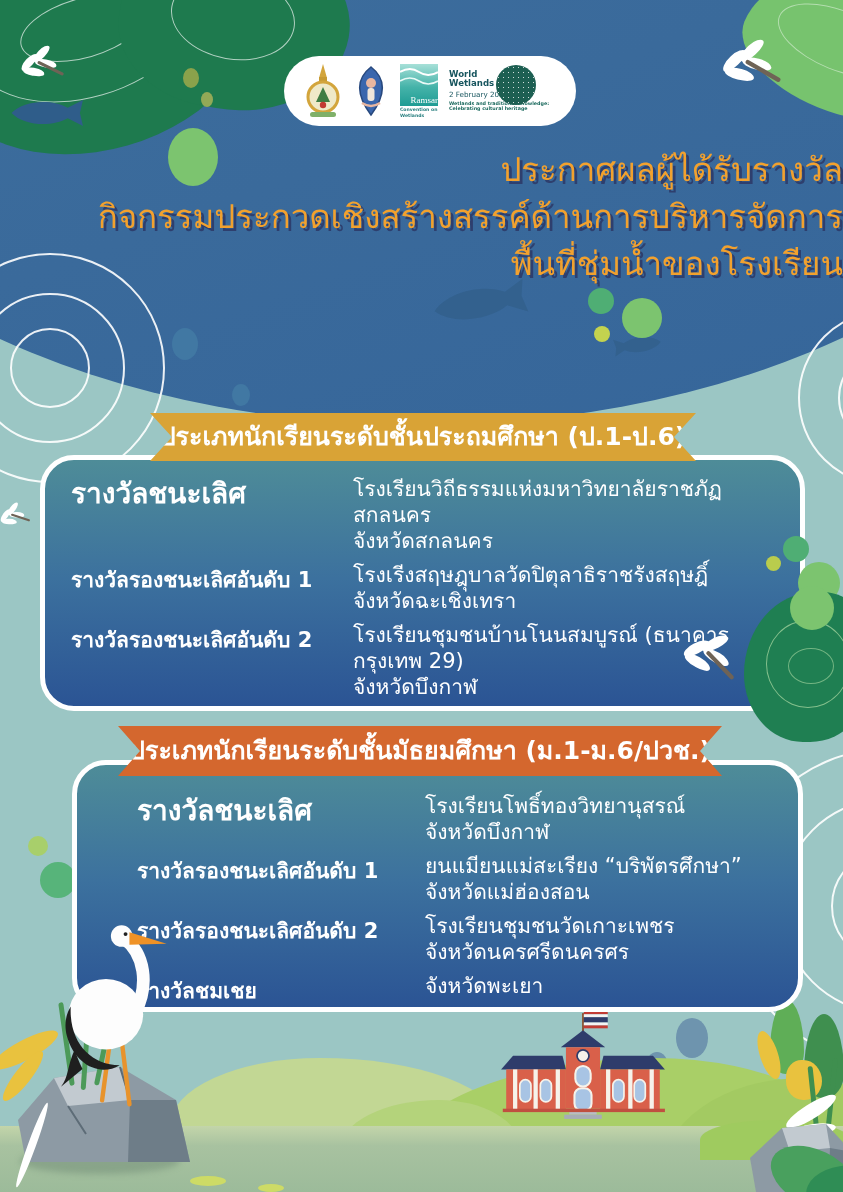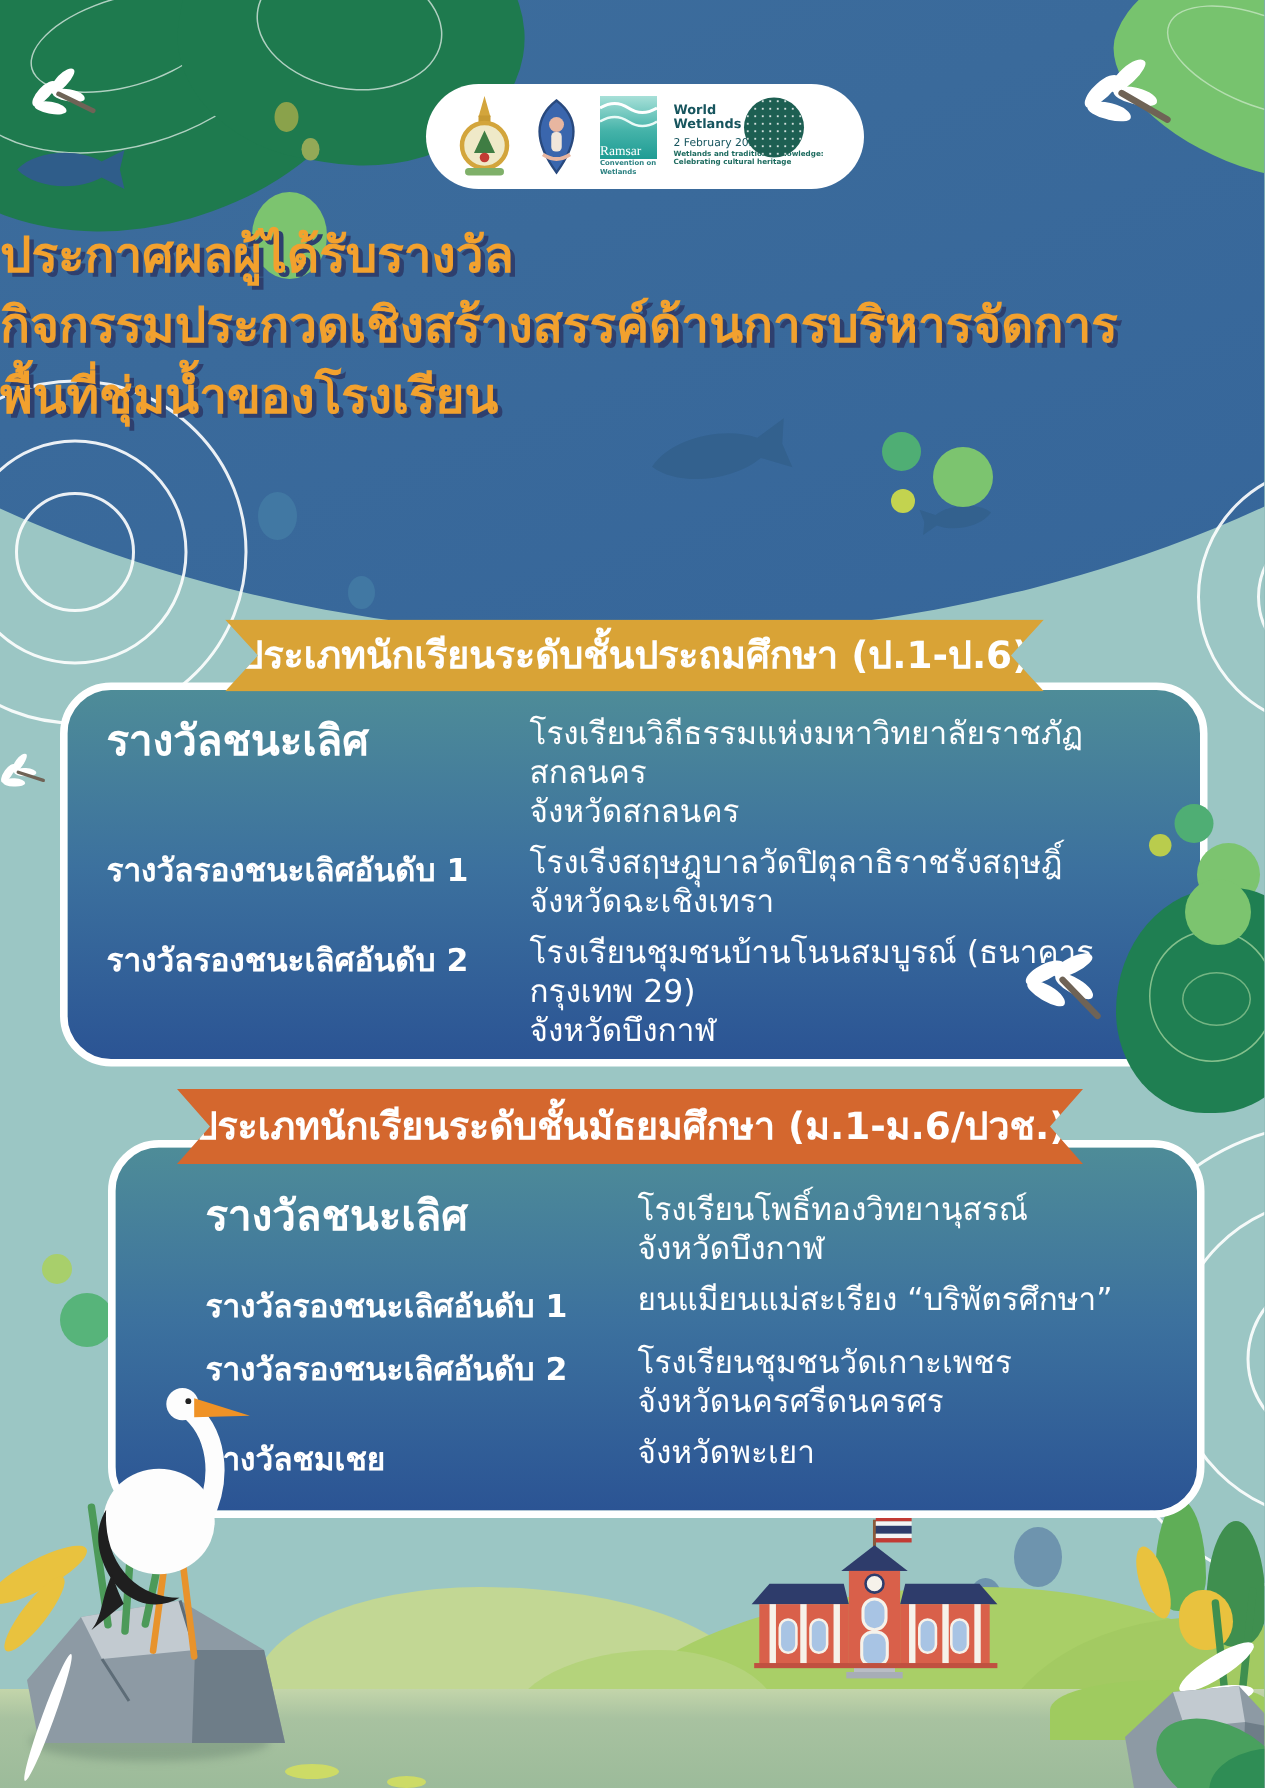--- a/index.html
+++ b/index.html
@@ -30,34 +30,34 @@
     border:2px solid rgba(255,255,255,.9);border-radius:50%;}
 
   .fish{position:absolute;}
 
   
   .logo-pill{position:absolute;left:284px;top:56px;width:292px;height:70px;background:#fff;
     border-radius:35px;display:flex;align-items:center;gap:9px;padding:0 18px;box-sizing:border-box;}
   .ramsar-wrap{display:flex;flex-direction:column;align-items:center;width:42px;}
   .ramsar-box{position:relative;width:38px;height:42px;background:linear-gradient(180deg,#a7e0d8 0%,#45b3a9 55%,#1f9c94 100%);overflow:hidden;}
   .ramsar-box svg{position:absolute;left:0;top:0;}
-  .ramsar-name{position:absolute;left:0;right:0;bottom:1px;text-align:left;color:#fff;
+  .ramsar-name{position:absolute;left:0;right:0;bottom:1px;text-align:right;color:#fff;
     font-family:"Liberation Serif","DejaVu Serif",serif;font-size:9px;}
   .ramsar-sub{font-size:4.6px;line-height:1.15;color:#2a8080;text-align:left;width:38px;margin-top:1px;font-weight:bold;}
   .wwd-text{width:74px;color:#17555e;}
   .wwd-title{font-size:8.6px;font-weight:bold;line-height:1.05;}
   .wwd-date{font-size:7.2px;margin-top:1px;}
   .wwd-tag{font-size:4.8px;font-weight:bold;line-height:1.15;margin-top:2px;color:#1d6b5f;width:110px;}
   .wwd-circle{width:40px;height:40px;border-radius:50%;background:#1d5f52;position:relative;overflow:hidden;flex:none;margin-left:-36px;margin-top:-12px;}
   .wwd-circle:before{content:"";position:absolute;inset:0;
     background-image:radial-gradient(rgba(255,255,255,.8) 0.7px,transparent 0.9px);background-size:5px 5px;}
 
   
-  .title{position:absolute;left:0;top:146px;width:843px;text-align:left;color:#f2a12e;
-    font-weight:700;font-size:33px;line-height:47px;text-shadow:3px 3px 0 #2e3f6e;}
+  .title{position:absolute;left:0;top:146px;width:843px;text-align:right;color:#f2a12e;
+    font-weight:400;font-size:33px;line-height:47px;text-shadow:3px 3px 0 #2e3f6e;}
 
   
   .ribbon{position:absolute;height:48px;line-height:48px;text-align:center;color:#fff;
     font-size:25px;font-weight:bold;z-index:6;
     clip-path:polygon(0 0,100% 0,calc(100% - 22px) 50%,100% 100%,0 100%,22px 50%);}
   .ribbon-1{left:150px;top:413px;width:546px;}
   .ribbon-2{left:118px;top:726px;width:604px;height:50px;line-height:50px;}
 
   
   .card{position:absolute;border:5px solid #fff;border-radius:34px;box-sizing:border-box;z-index:4;
@@ -261,20 +261,21 @@
         <div class="award-label big">รางวัลชนะเลิศ</div>
         <div>
           <div class="award-school">โรงเรียนโพธิ์ทองวิทยานุสรณ์</div>
           <div class="award-prov">จังหวัดบึงกาฬ</div>
         </div>
       </div>
       <div class="award-row">
         <div class="award-label">รางวัลรองชนะเลิศอันดับ 1</div>
         <div>
           <div class="award-school">ยนแมียนแม่สะเรียง “บริพัตรศึกษา”</div>
+          <div class="award-prov">จังหวัดแม่ฮ่องสอน</div>
         </div>
       </div>
       <div class="award-row">
         <div class="award-label">รางวัลรองชนะเลิศอันดับ 2</div>
         <div>
           <div class="award-school">โรงเรียนชุมชนวัดเกาะเพชร</div>
           <div class="award-prov">จังหวัดนครศรีดนครศร</div>
         </div>
       </div>
       <div class="award-row">

